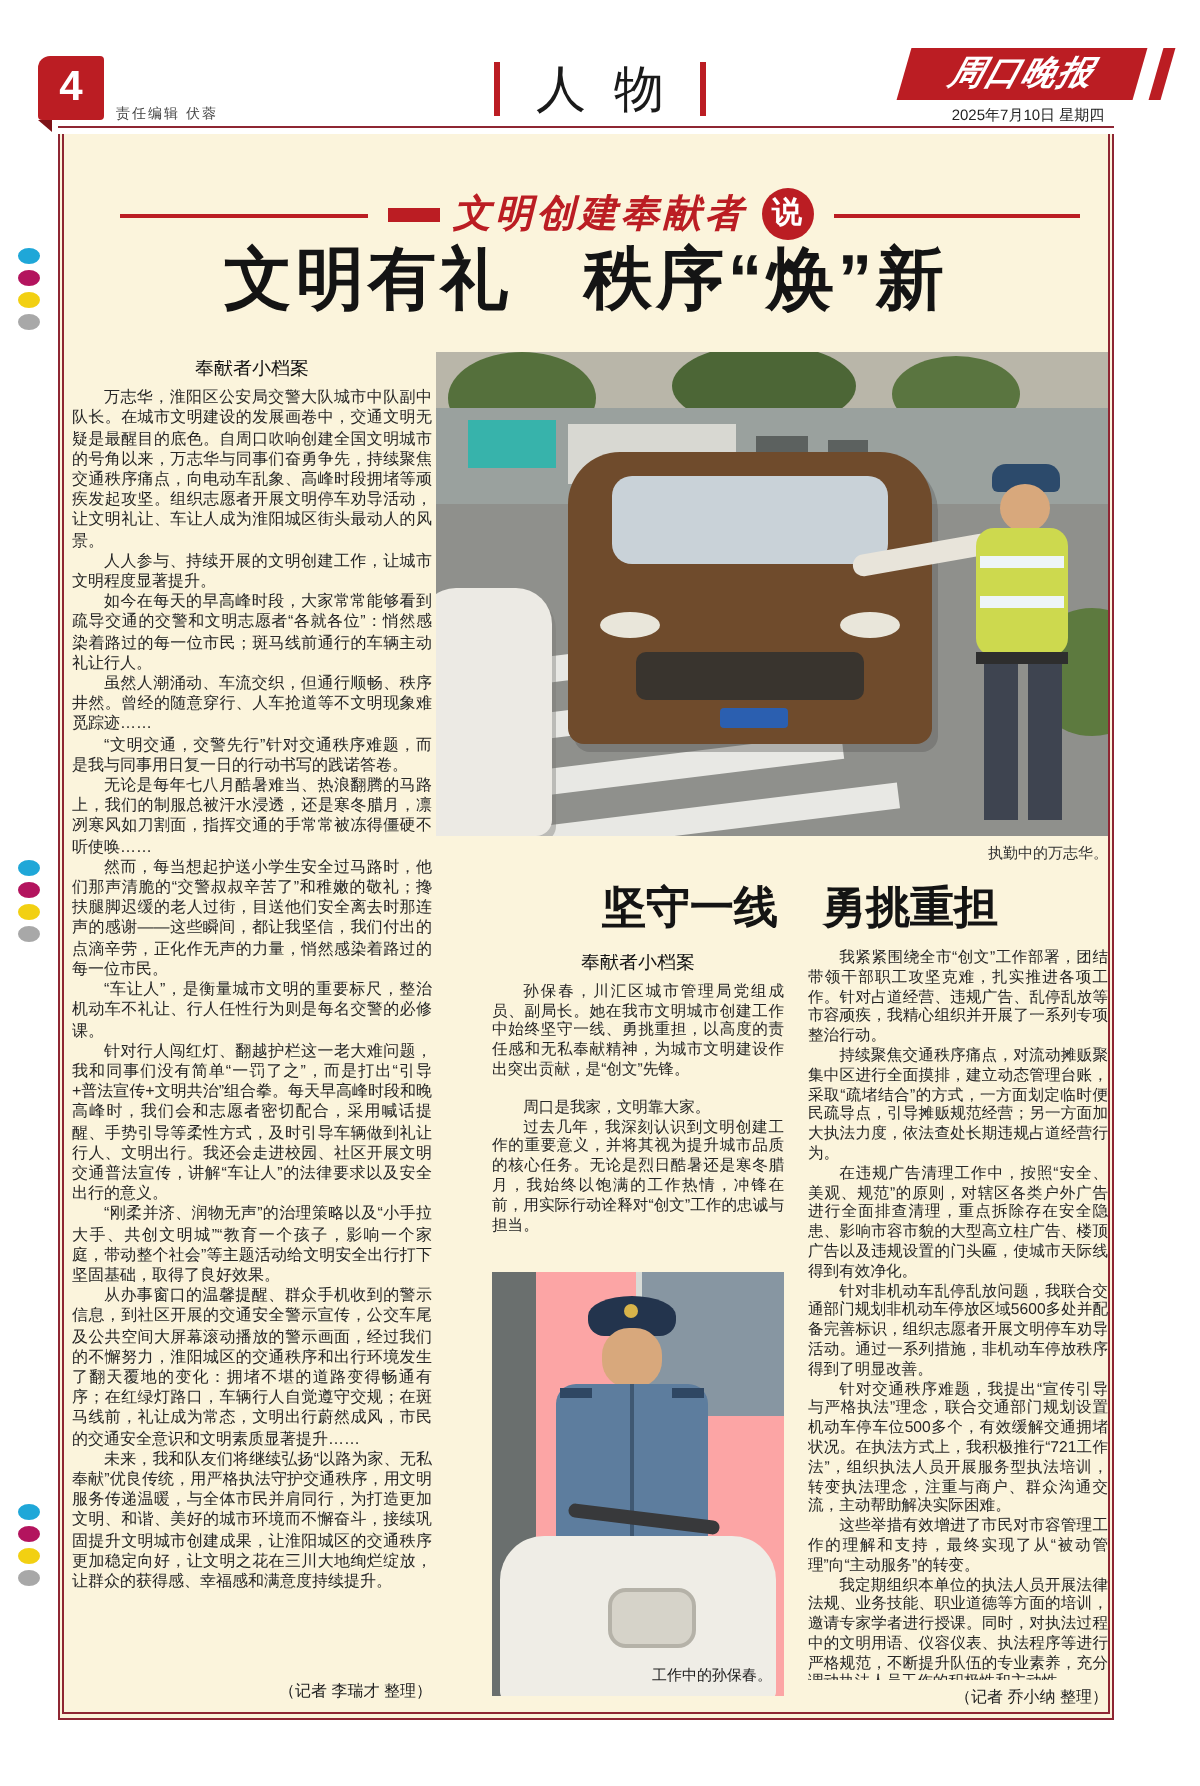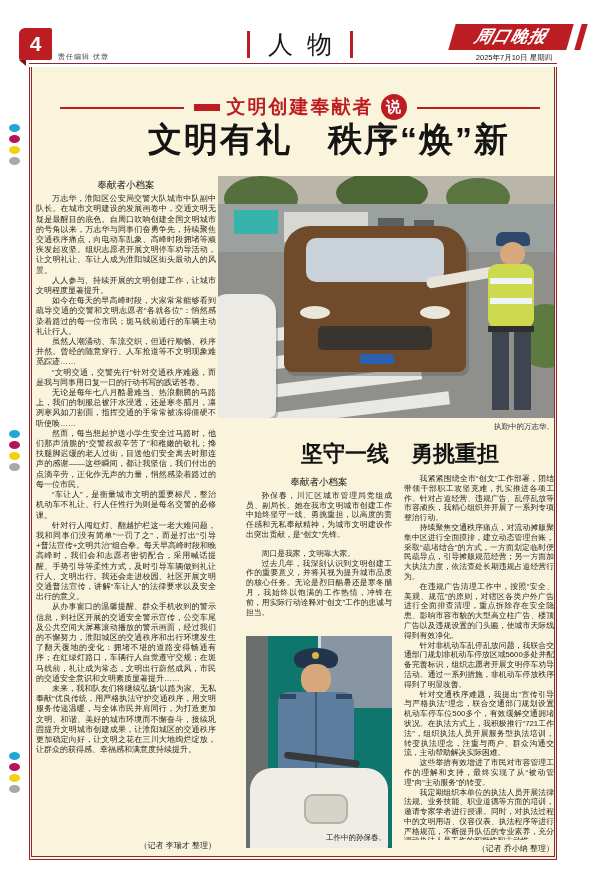--- a/index.html
+++ b/index.html
@@ -35,26 +35,26 @@
   .frame{left:29px;top:67px;width:522px;height:789px;background:#fbf4dc;
          border-left:3px double #8e2633;border-right:3px double #8e2633;
          border-bottom:4px double #8e2633;}
 
   
   .banner{left:60px;top:94px;width:480px;height:28px;}
   .banner-line{position:absolute;left:0;right:0;top:13px;height:2px;background:#bb1d23;}
   .banner-inner{position:relative;display:flex;justify-content:center;align-items:center;gap:7px;
         width:max-content;margin:0 auto;background:#fbf4dc;padding:0 10px;}
   .banner-tick{width:26px;height:7px;background:#bb1d23;}
-  .banner-title{color:#bb1d23;font-weight:bold;font-size:19px;letter-spacing:2px;}
+  .banner-title{color:#bb1d23;font-weight:bold;font-style:italic;font-size:19px;letter-spacing:2px;}
   .banner-badge{width:26px;height:26px;border-radius:50%;background:#bb1d23;color:#fff;
         font-size:15px;font-weight:bold;text-align:center;line-height:26px;}
 
   .headline1{left:29px;top:117px;width:528px;text-align:center;font-size:34px;font-weight:bold;
-        color:#141414;letter-spacing:2px;padding-left:36px;}
+        color:#141414;letter-spacing:2px;}
   .headline2{left:250px;top:439px;width:300px;text-align:center;font-size:22px;font-weight:bold;color:#141414;}
 
   .profile-label{font-weight:normal;font-size:9.5px;color:#111;text-align:center;margin-bottom:4px;}
   .cn p{margin:0;text-indent:2em;text-align:justify;color:#262626;}
   .colA{left:36px;top:180px;width:180px;height:656px;overflow:hidden;font-size:8px;line-height:10.2px;}
   .byline{font-size:8px;color:#222;text-align:right;}
   .byline1{left:76px;top:840px;width:140px;}
   .colB-top{left:246px;top:477px;width:146px;height:156px;overflow:hidden;font-size:7.8px;line-height:9.8px;}
   .colB-gap{margin-top:9px;}
   .colC{left:404px;top:474px;width:150px;height:366px;overflow:hidden;font-size:7.8px;line-height:9.8px;}
@@ -85,21 +85,21 @@
   .of-head{position:absolute;left:36px;top:10px;width:25px;height:24px;background:#d8a87c;border-radius:50%;}
   .of-vest{position:absolute;left:24px;top:32px;width:46px;height:64px;background:#cdd94e;border-radius:9px;}
   .of-stripe{position:absolute;left:2px;width:42px;height:6px;background:#eef5f8;}
   .of-belt{position:absolute;left:24px;top:94px;width:46px;height:6px;background:#2e2e2e;}
   .of-leg{position:absolute;top:100px;width:17px;height:78px;background:#3e4450;}
   .p1-bush{position:absolute;left:296px;top:128px;width:64px;height:64px;background:#5d7a3f;border-radius:50%;}
   .caption{font-size:7.5px;color:#333;}
   .caption1{left:350px;top:422px;width:204px;text-align:right;}
 
   
-  .photo2{left:246px;top:636px;width:146px;height:212px;background:#0f766e;overflow:hidden;}
+  .photo2{left:246px;top:636px;width:146px;height:212px;background:#fca5a5;overflow:hidden;}
   .p2-col{position:absolute;left:0;top:0;width:22px;height:212px;background:#6a6f6e;}
   .p2-window{position:absolute;left:72px;top:0;width:74px;height:72px;background:#8796a2;
         border-left:3px solid #d8dcd8;}
   .p2-cap{position:absolute;left:48px;top:12px;width:44px;height:20px;background:#23344d;
         border-radius:50% 50% 8px 8px;}
   .p2-badge{position:absolute;left:66px;top:16px;width:7px;height:7px;background:#d8b44a;border-radius:50%;}
   .p2-head{position:absolute;left:55px;top:28px;width:30px;height:30px;background:#d8a87c;border-radius:45%;}
   .p2-torso{position:absolute;left:32px;top:56px;width:76px;height:94px;background:#5d7d9e;border-radius:10px;}
   .p2-placket{position:absolute;left:37px;top:0px;width:2px;height:94px;background:#3f5872;}
   .p2-shoulder{position:absolute;top:2px;width:16px;height:5px;background:#2f4763;}
@@ -169,20 +169,21 @@
       </div>
     <div>
         <p>人人参与、持续开展的文明创建工作，让城市文明程度显著提升。</p>
         <p>如今在每天的早高峰时段，大家常常能够看到疏导交通的交警和文明志愿者“各就各位”：悄然感染着路过的每一位市民；斑马线前通行的车辆主动礼让行人。</p>
         <p>虽然人潮涌动、车流交织，但通行顺畅、秩序井然。曾经的随意穿行、人车抢道等不文明现象难觅踪迹……</p>
         <p>“文明交通，交警先行”针对交通秩序难题，而是我与同事用日复一日的行动书写的践诺答卷。</p>
         <p>无论是每年七八月酷暑难当、热浪翻腾的马路上，我们的制服总被汗水浸透，还是寒冬腊月，凛冽寒风如刀割面，指挥交通的手常常被冻得僵硬不听使唤……</p>
         <p>然而，每当想起护送小学生安全过马路时，他们那声清脆的“交警叔叔辛苦了”和稚嫩的敬礼；搀扶腿脚迟缓的老人过街，目送他们安全离去时那连声的感谢——这些瞬间，都让我坚信，我们付出的点滴辛劳，正化作无声的力量，悄然感染着路过的每一位市民。</p>
         <p>“车让人”，是衡量城市文明的重要标尺，整治机动车不礼让、行人任性行为则是每名交警的必修课。</p>
         <p>针对行人闯红灯、翻越护栏这一老大难问题，我和同事们没有简单“一罚了之”，而是打出“引导+普法宣传+文明共治”组合拳。每天早高峰时段和晚高峰时，我们会和志愿者密切配合，采用喊话提醒、手势引导等柔性方式，及时引导车辆做到礼让行人、文明出行。我还会走进校园、社区开展文明交通普法宣传，讲解“车让人”的法律要求以及安全出行的意义。</p>
+        <p>“刚柔并济、润物无声”的治理策略以及“小手拉大手、共创文明城”“教育一个孩子，影响一个家庭，带动整个社会”等主题活动给文明安全出行打下坚固基础，取得了良好效果。</p>
         <p>从办事窗口的温馨提醒、群众手机收到的警示信息，到社区开展的交通安全警示宣传，公交车尾及公共空间大屏幕滚动播放的警示画面，经过我们的不懈努力，淮阳城区的交通秩序和出行环境发生了翻天覆地的变化：拥堵不堪的道路变得畅通有序；在红绿灯路口，车辆行人自觉遵守交规；在斑马线前，礼让成为常态，文明出行蔚然成风，市民的交通安全意识和文明素质显著提升……</p>
         <p>未来，我和队友们将继续弘扬“以路为家、无私奉献”优良传统，用严格执法守护交通秩序，用文明服务传递温暖，与全体市民并肩同行，为打造更加文明、和谐、美好的城市环境而不懈奋斗，接续巩固提升文明城市创建成果，让淮阳城区的交通秩序更加稳定向好，让文明之花在三川大地绚烂绽放，让群众的获得感、幸福感和满意度持续提升。</p>
       </div>
   </div>
   <div class="abs byline byline1">（记者 李瑞才 整理）</div>
 
   <div class="abs photo1">
     <div class="p1-sky"></div>
     <div class="p1-tree" style="left:6px;top:0;width:74px;height:46px;background:#55703c"></div>
     <div class="p1-tree" style="left:118px;top:-4px;width:92px;height:42px;background:#4c6636"></div>

